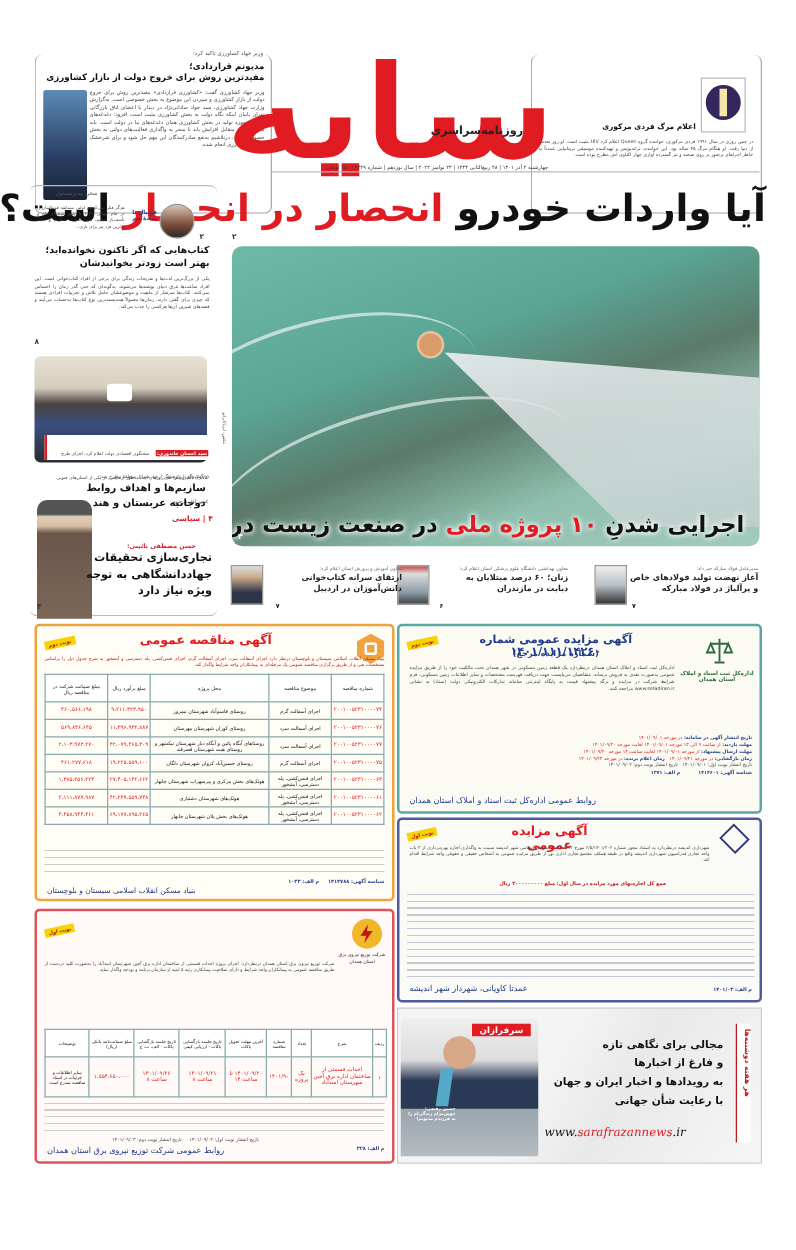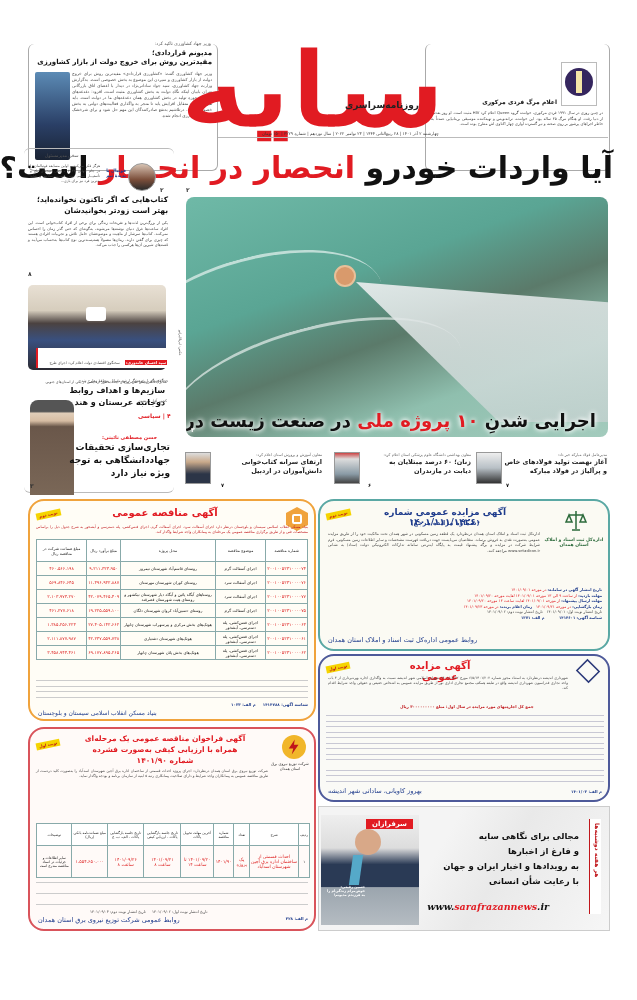--- a/index.html
+++ b/index.html
@@ -27,21 +27,21 @@
 #hero .net{position:absolute;left:170px;top:85px;width:260px;height:140px;background:linear-gradient(170deg,rgba(230,235,235,.95),rgba(200,210,210,.7));clip-path:polygon(0 0,100% 15%,100% 100%,55% 100%)}
 #hero .man{position:absolute;left:148px;top:68px;width:22px;height:22px;border-radius:50%;background:#d99a6c;border:2px solid #e8c099}
 #hero-caption{right:12px;bottom:6px;font-size:18px;font-weight:bold;color:#111;text-shadow:0 0 4px #fff,0 0 6px #fff;white-space:nowrap}
 #photo-credit{left:178px;top:330px;font-size:3.5px;color:#555;writing-mode:vertical-rl}
 
 .sub{top:452px;height:40px;width:145px}
 .sub .thumb{position:absolute;top:0;width:26px;height:32px;background:linear-gradient(#cfd6dc,#8896a4);border:1px solid #999}
 .sub .k{position:absolute;top:0;font-size:3.8px;color:#666;white-space:nowrap}
 .sub .t{position:absolute;top:6px;font-size:6.5px;font-weight:bold;line-height:9px;color:#222}
 .sub .p{position:absolute;top:30px;font-size:5px;font-weight:bold}
-.ad{border-radius:16px;border:2px solid;padding:3px}
+.ad{border-radius:4px;border:2px solid;padding:3px}
 
 #ad-aux{left:318px;top:499px;width:292px;height:152px;border-color:#5aa8a4;background:#fbfaf3}
 #ad-tender{left:28px;top:499px;width:288px;height:222px;border-color:#f0a33c;background:#fffdf6}
 #ad-aux2{left:318px;top:654px;width:292px;height:148px;border-color:#4e5a9a;background:#fafaf6}
 #ad-elec{left:28px;top:727px;width:288px;height:204px;border-color:#d9545b;background:#fffaf8}
 #promo{left:318px;top:806px;width:292px;height:125px;background:linear-gradient(120deg,#f4f4f4 40%,#e9e9e9 60%,#f6f6f6);border:1px solid #ccc}
 .ad-title{font-weight:bold;text-align:center}
 table.t{border-collapse:collapse;width:100%;font-size:4px}
 table.t td,table.t th{border:1px solid #8aa;text-align:center;padding:1px;height:14px}
 table.t th{background:#fff;font-weight:normal;color:#222;height:22px}
@@ -93,21 +93,21 @@
   <div class="abs pg" style="left:5px;bottom:4px;color:#fff">۳</div>
 </div>
 <div class="abs" id="photo-credit">عکس: ایرنا/ایراتو</div>
 
 <div class="abs sub" style="left:462px">
   <div class="thumb" style="left:14px;background:linear-gradient(#eee,#b8c0c6 50%,#333)"></div>
   <div class="k" style="right:0">مدیرعامل فولاد مبارکه خبر داد:</div>
   <div class="t" style="right:0;width:108px">آغاز نهضت تولید فولادهای خاص و پرآلیاژ در فولاد مبارکه</div>
   <div class="p" style="right:98px">۷</div>
 </div>
-<div class="abs sub" style="left:334px">
+<div class="abs sub" style="left:318px">
   <div class="thumb" style="left:0;background:linear-gradient(#c44,#ddd 20%,#8a9ba6 70%,#444)"></div>
   <div class="k" style="right:8px">معاون بهداشتی دانشگاه علوم پزشکی استان اعلام کرد:</div>
   <div class="t" style="right:8px;width:100px">زنان؛ ۶۰ درصد مبتلایان به دیابت در مازندران</div>
   <div class="p" style="right:108px">۶</div>
 </div>
 <div class="abs sub" style="left:185px">
   <div class="thumb" style="left:0;background:linear-gradient(#ddd,#c9a98a 30%,#2c3547 70%)"></div>
   <div class="k" style="right:8px">معاون آموزش و پرورش استان اعلام کرد:</div>
   <div class="t" style="right:8px;width:100px">ارتقای سرانه کتاب‌خوانی دانش‌آموزان در اردبیل</div>
   <div class="p" style="right:106px">۷</div>
@@ -240,30 +240,25 @@
 </div>
 
 <div class="abs ad" id="ad-aux2">
   <div class="badge" style="left:6px;top:8px">نوبت اول</div>
   <div class="abs ad-title red" style="left:70px;top:4px;width:100px;font-size:10px">آگهی مزایده عمومی</div>
   <div class="abs" style="right:8px;top:4px;width:24px;height:22px;border:2px solid #2c3a7a;transform:rotate(45deg) scale(.75)"></div>
   <div class="abs tiny" style="left:8px;top:20px;width:240px;font-size:3.6px;line-height:5px">شهرداری اندیشه درنظردارد به استناد مجوز شماره ۶/۵/۱۴۰۱/۲۰۲ مورخ ۱۴۰۱/۰۷/۱۲ شورای اسلامی شهر اندیشه نسبت به واگذاری اجاره بهره‌برداری از ۳ باب واحد تجاری فدراسیون شهرداری اندیشه واقع در طبقه همکف مجتمع تجاری اداری نور از طریق مزایده عمومی به اشخاص حقیقی و حقوقی واجد شرایط اقدام کند.</div>
   <div class="abs" style="left:80px;top:48px;font-size:4px;color:#c0161b;font-weight:bold">جمع کل اجاره‌بهای مورد مزایده در سال اول: مبلغ ۳۰۰۰۰۰۰۰۰۰ ریال</div>
   <div class="abs" style="left:6px;top:56px;width:278px;height:70px;background:repeating-linear-gradient(#fafaf6 0 3px,#c8c8d4 3px 4px,#fafaf6 4px 5.5px)"></div>
   <div class="abs" style="right:6px;bottom:6px;font-size:4px;color:#1f3c8c;font-weight:bold">م الف: ۱۴۰۱/۰۳</div>
-  <div class="footer-org" style="left:8px;font-size:6.5px">بهروز کاویانی، ساداتی شهر اندیشه</div>
+  <div class="footer-org" style="left:8px;font-size:6.5px">عمدتا کاویانی، شهردار شهر اندیشه</div>
 </div>
 
 <div class="abs ad" id="ad-elec">
   <div class="badge" style="left:6px;top:12px">نوبت اول</div>
-  <div class="abs ad-title red" style="left:50px;top:4px;width:170px;font-size:7.5px;line-height:11px">
-    <div>آگهی فراخوان مناقصه عمومی یک مرحله‌ای</div>
-    <div>همراه با ارزیابی کیفی به‌صورت فشرده</div>
-    <div>شماره ۱۴۰۱/۹۰</div>
-  </div>
   <div class="abs" style="right:8px;top:6px;width:24px;height:24px;border-radius:50%;background:#f1b62a;display:flex;align-items:center;justify-content:center">
     <svg viewBox="0 0 24 24" width="18" height="18">
         <path d="M13 2L5 14h6l-2 8 9-13h-6z" fill="#c0161b"></path>
       </svg>
   </div>
   <div class="abs" style="right:4px;top:32px;width:40px;font-size:3.8px;text-align:center;color:#333">شرکت توزیع نیروی برق استان همدان</div>
   <div class="abs tiny" style="left:6px;top:40px;width:232px;font-size:3.6px;line-height:5px">شرکت توزیع نیروی برق استان همدان درنظردارد: اجرای پروژه احداث قسمتی از ساختمان اداره برق آجین شهرستان اسدآباد را به‌صورت کلید دردست از طریق مناقصه عمومی به پیمانکاران واجد شرایط و دارای صلاحیت پیمانکاری رتبه ۵ ابنیه از سازمان برنامه و بودجه واگذار نماید.</div>
   <div class="abs" style="left:6px;top:94px;width:274px">
     <table class="t" style="font-size:3.5px">
       <thead>
@@ -298,27 +293,27 @@
   <div class="abs" style="left:60px;top:180px;font-size:3.8px;color:#444"><span>تاریخ انتشار نوبت اول: ۱۴۰۱/۰۹/۰۲</span> &nbsp;&nbsp;&nbsp; <span>تاریخ انتشار نوبت دوم: ۱۴۰۱/۰۹/۰۳</span></div>
   <div class="abs" style="right:6px;bottom:8px;font-size:4px;color:#1f3c8c;font-weight:bold">م الف: ۳۲۸</div>
   <div class="footer-org" style="left:8px;font-size:6.5px">روابط عمومی شرکت توزیع نیروی برق استان همدان</div>
 </div>
 
 <div class="abs" id="promo">
   <div class="abs" style="right:8px;top:12px;width:12px;height:95px;background:#fff;border-left:1px solid #c0161b">
     <div style="writing-mode:vertical-rl;font-size:6px;font-weight:bold;color:#c0161b;padding-top:4px">هر هفته دوشنبه‌ها</div>
   </div>
   <div class="abs" style="right:30px;top:22px;font-size:8.5px;font-weight:bold;line-height:15px;text-align:right;color:#111">
-    <div>مجالی برای نگاهی سایه</div>
+    <div>مجالی برای نگاهی تازه</div>
     <div>و فارغ از اخبار‌ها</div>
     <div>به رویدادها و اخبار ایران و جهان</div>
-    <div>با رعایت شأن انسانی</div>
-  </div>
-  <div class="abs" style="right:60px;top:94px;direction:ltr;font-family:'DejaVu Serif',serif;font-style:italic;font-weight:bold;font-size:9.5px">
+    <div>با رعایت شأن جهانی</div>
+  </div>
+  <div class="abs" style="right:60px;top:94px;direction:ltr;font-family:'DejaVu Serif',serif;font-style:italic;font-weight:normal;font-size:9.5px">
     <span>www.</span><span class="red">sarafrazannews</span><span>.ir</span>
   </div>
-  <div class="abs" style="left:2px;top:8px;width:98px;height:110px;background:linear-gradient(180deg,#eee 0%,#ddd 30%,#2a3a55 45%,#2a3a55 65%,#9ba5ae 66%,#b5bcc2 100%)">
+  <div class="abs" style="left:2px;top:8px;width:110px;height:110px;background:linear-gradient(180deg,#eee 0%,#ddd 30%,#2a3a55 45%,#2a3a55 65%,#9ba5ae 66%,#b5bcc2 100%)">
     <div class="abs" style="right:6px;top:4px;background:#e11b22;color:#fff;font-size:7px;font-weight:bold;padding:1px 6px">سرفرازان</div>
     <div class="abs" style="left:34px;top:14px;width:26px;height:26px;border-radius:50%;background:#d8a888"></div>
     <div class="abs" style="left:30px;top:40px;width:10px;height:30px;background:#55a9c9;transform:skewX(-8deg)"></div>
     <div class="abs" style="left:4px;top:70px;width:40px;font-size:3.5px;color:#fff;font-weight:bold">حسین رفیعی: خوش‌مرام زندگی‌ام را به فرزندم مدیونم!</div>
   </div>
 </div>
 
 </body></html>

